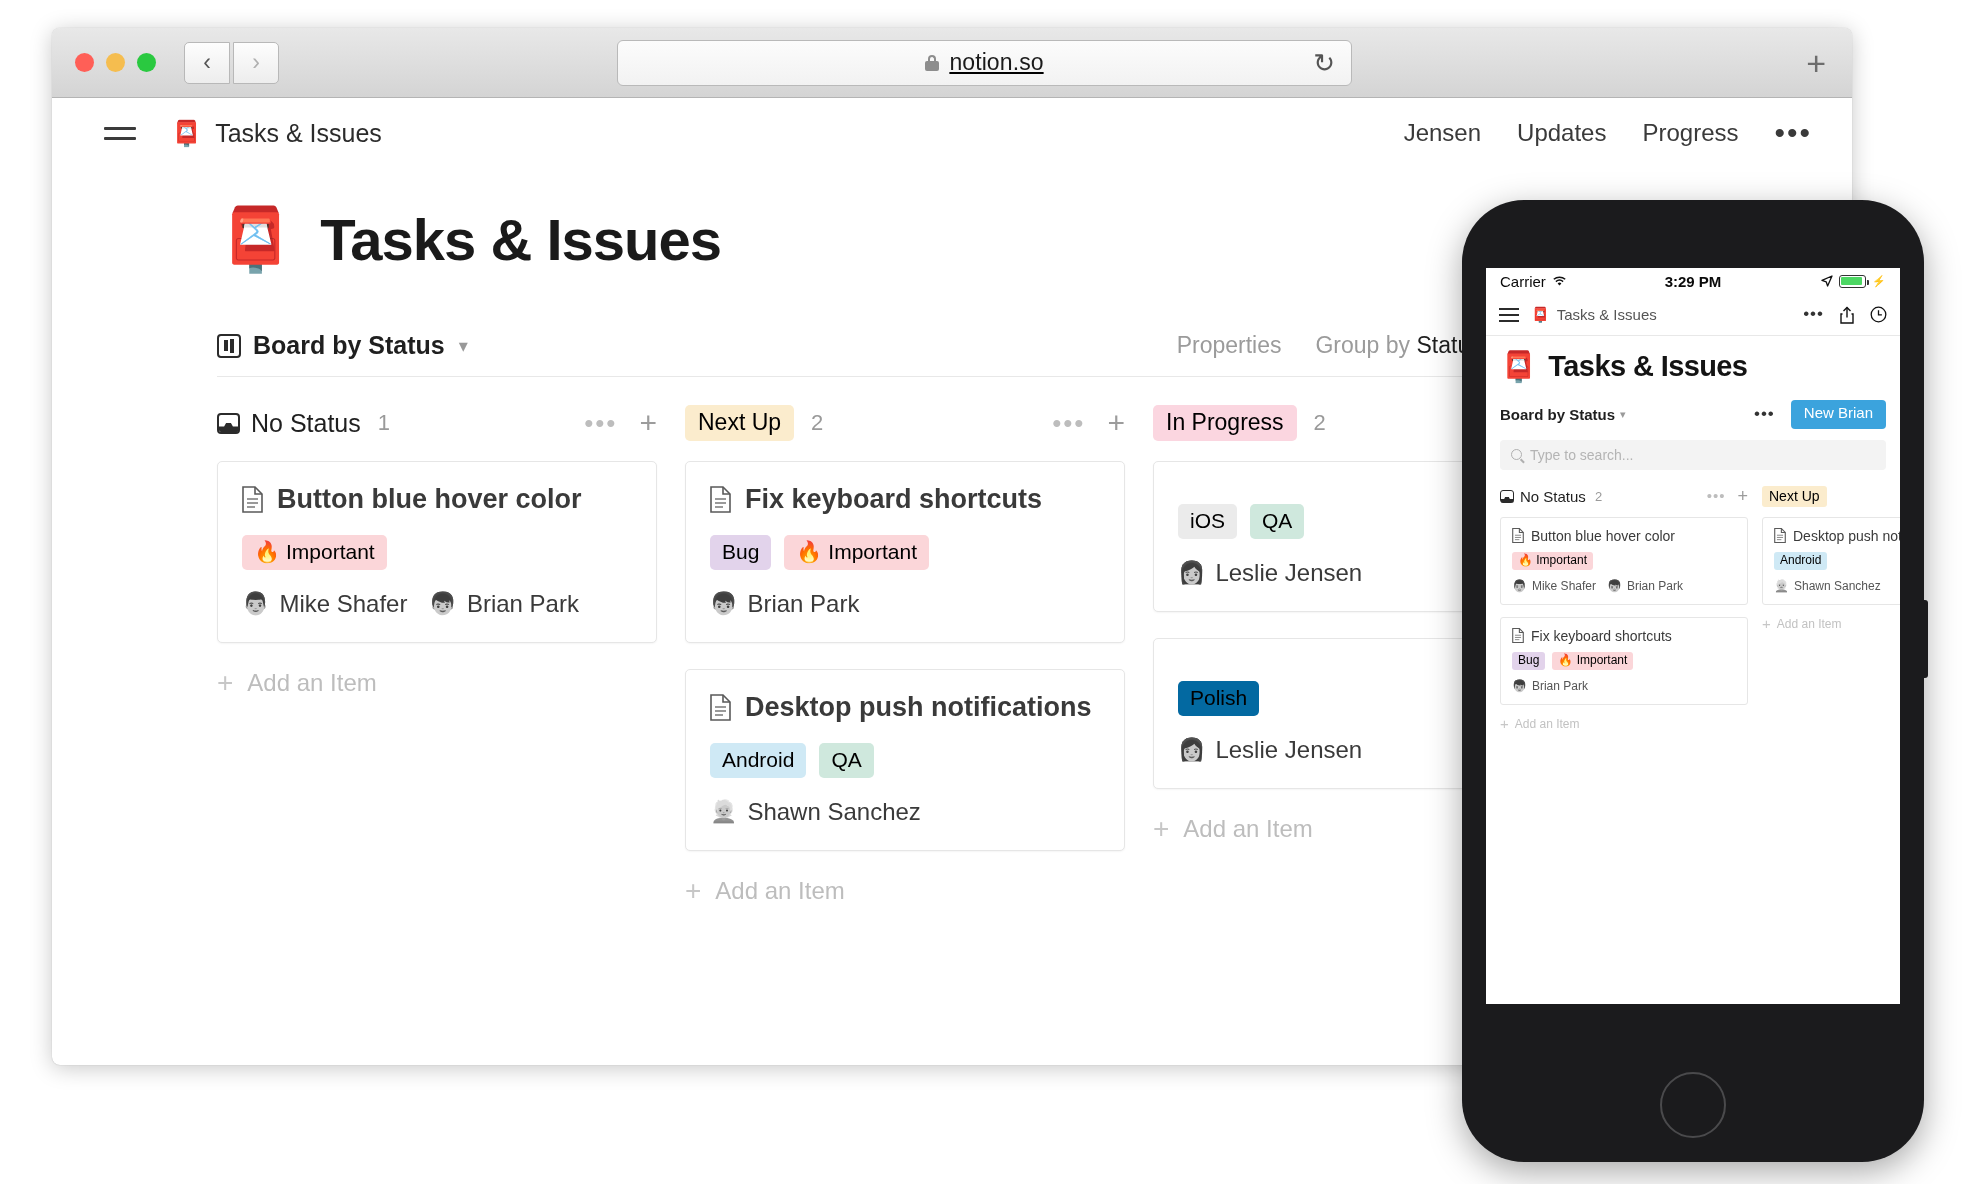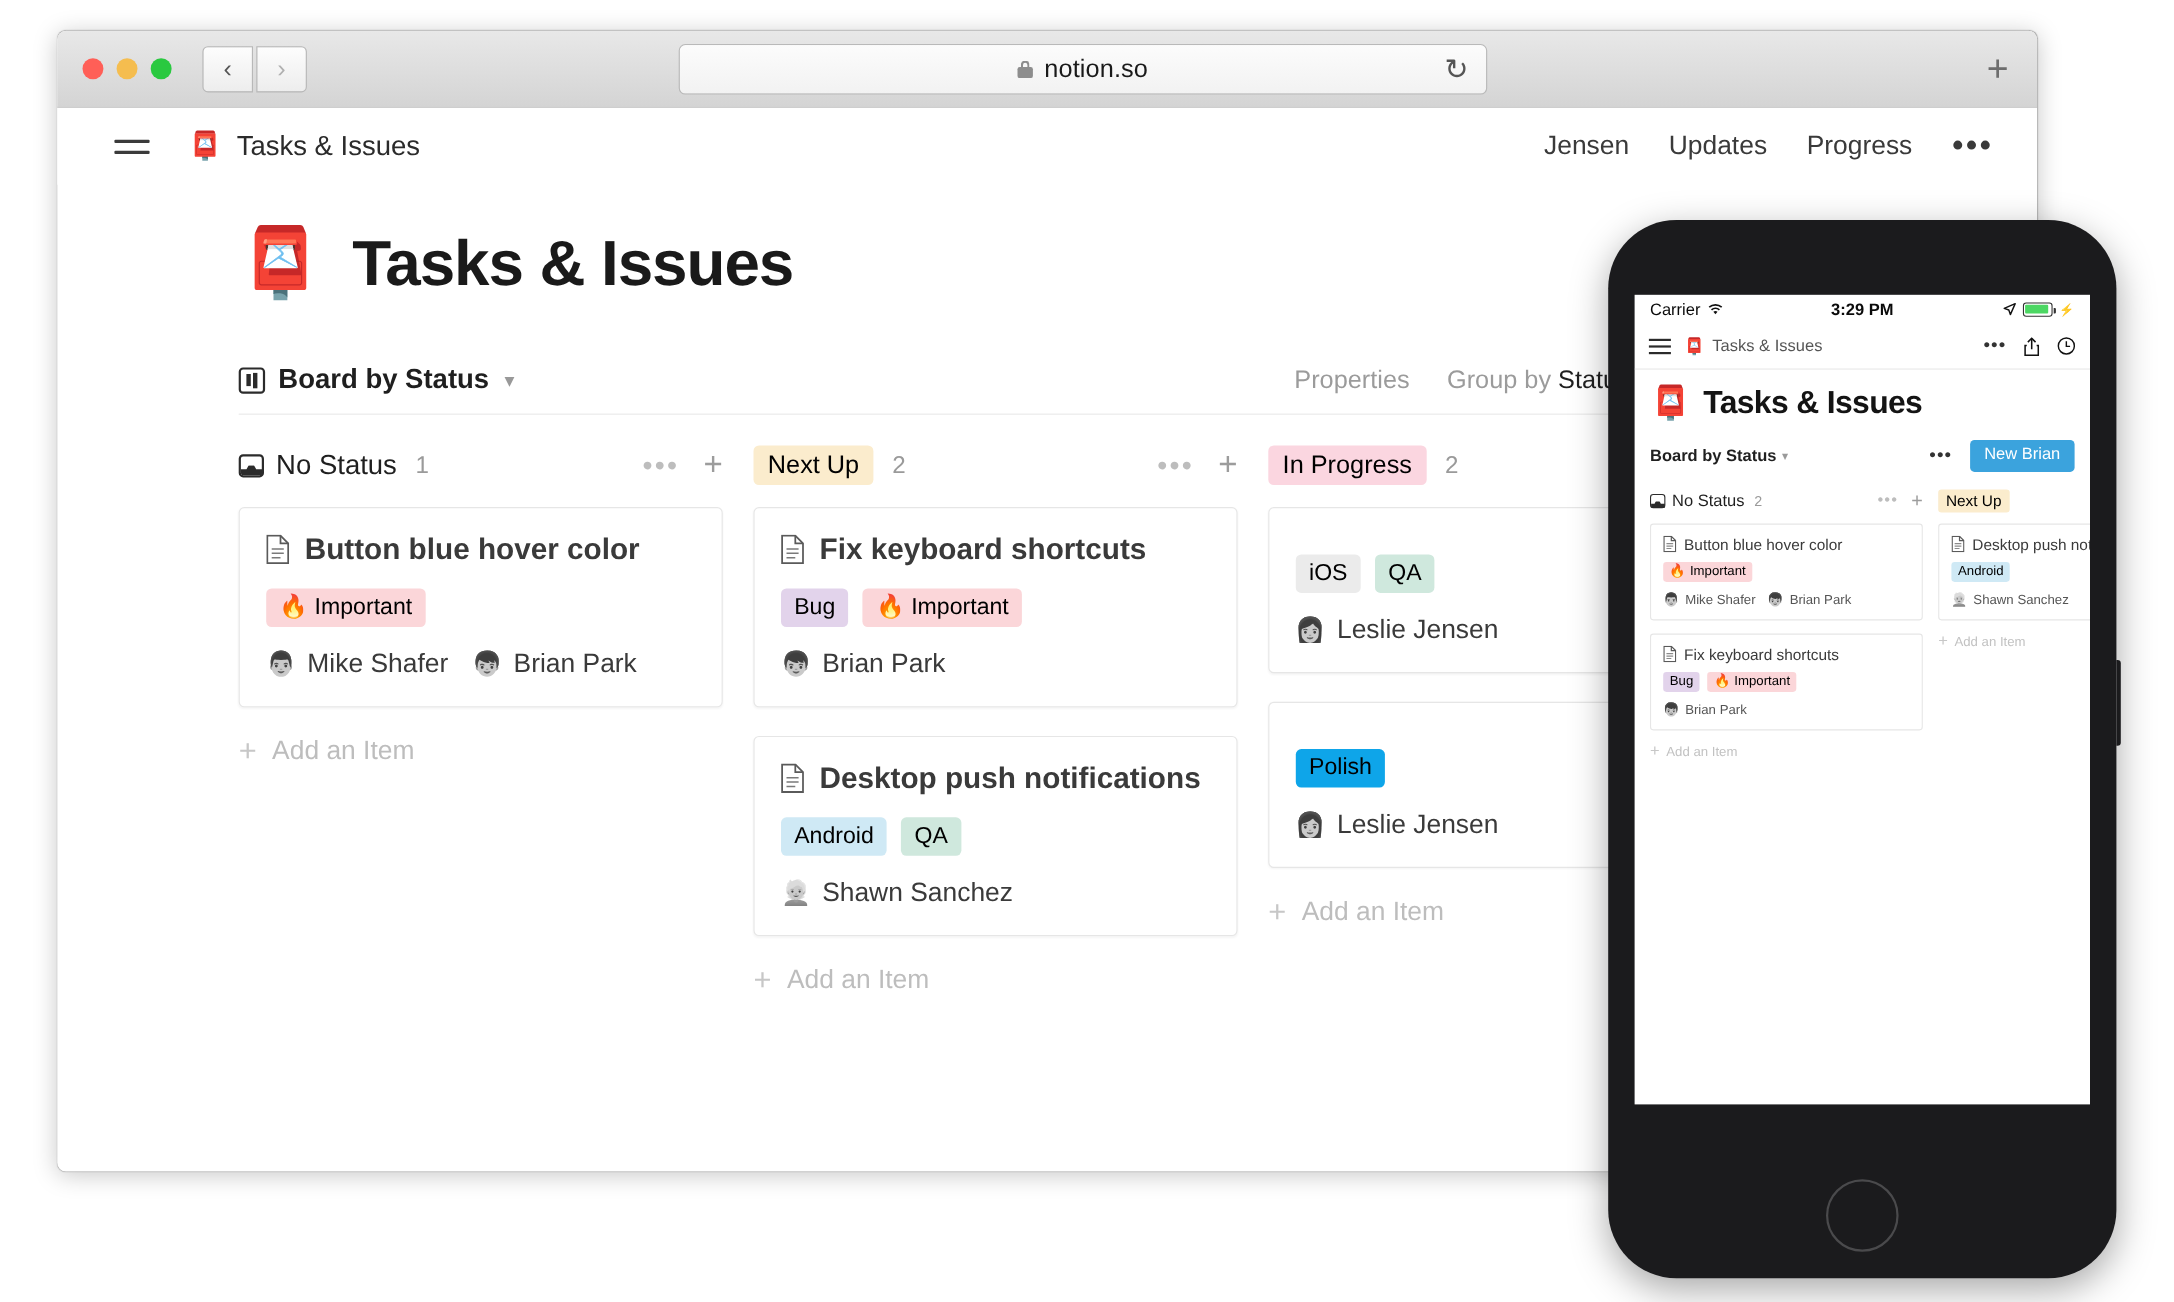--- a/index.html
+++ b/index.html
@@ -43,21 +43,21 @@
   .navbtn:first-child { border-radius: 5px 0 0 5px; }
   .navbtn:last-child { border-radius: 0 5px 5px 0; color: #b0b0b0; }
   .urlbar {
     position: absolute; left: 565px; top: 50%; transform: translateY(-50%);
     width: 735px; height: 46px;
     background: linear-gradient(to bottom,#fcfcfc,#f2f2f2);
     border: 1px solid #b9b9b9; border-radius: 6px;
     display: flex; align-items: center; justify-content: center;
     position: absolute;
   }
-  .urlbar .lockwrap { display: flex; align-items: center; gap: 10px; }
+  .urlbar .lockwrap { display: flex; align-items: center; gap: 10px; text-decoration: underline; }
   .lock-ico { width: 14px; height: 16px; position: relative; display:inline-block; }
   .lock-ico .body { position:absolute; bottom:0; width:14px; height:10px; background:#8d8d8d; border-radius:2px;}
   .lock-ico .shk { position:absolute; top:0; left:3px; width:8px; height:8px; border:2px solid #8d8d8d; border-bottom:none; border-radius:4px 4px 0 0;}
   .url-text { font-size: 23px; color: #1a1a1a; letter-spacing: .1px; }
   .reload {
     position: absolute; right: 16px; top: 50%; transform: translateY(-50%);
     font-size: 26px; color: #555;
   }
   .plus-tab {
     position: absolute; right: 26px; top: 50%; transform: translateY(-50%);
@@ -431,21 +431,21 @@
             </div>
             <div class="people">
               <span class="person">
                 <span class="avatar">👩</span>
                 <span class="pname">Leslie Jensen</span>
               </span>
             </div>
           </div>
           <div class="card">
             <div class="tags">
-              <span class="tag" style="background:#0ea5e9">Polish</span>
+              <span class="tag" style="background:#0369a1">Polish</span>
             </div>
             <div class="people">
               <span class="person">
                 <span class="avatar">👩</span>
                 <span class="pname">Leslie Jensen</span>
               </span>
             </div>
           </div>
           <div class="add-item">
             <span class="add-plus">+</span>
@@ -513,20 +513,24 @@
 
         <div class="ph-viewbar">
           <span class="ph-viewname">Board by Status</span>
           <span class="ph-chev">▾</span>
           <span class="ph-vb-right">
             <span class="ph-dots">•••</span>
             <span class="ph-newitem">New Brian</span>
           </span>
         </div>
 
+        <div class="ph-search">
+          <span class="s-ico"></span>
+          <span>Type to search...</span>
+        </div>
 
         <div class="ph-board">
 
           <div class="ph-col">
             <div class="ph-col-head">
               <span class="ph-inbox"></span>
               <span class="ph-col-title">No Status</span>
               <span class="ph-col-count">2</span>
               <span class="ph-col-actions">
                 <span class="ph-cdots">•••</span>

